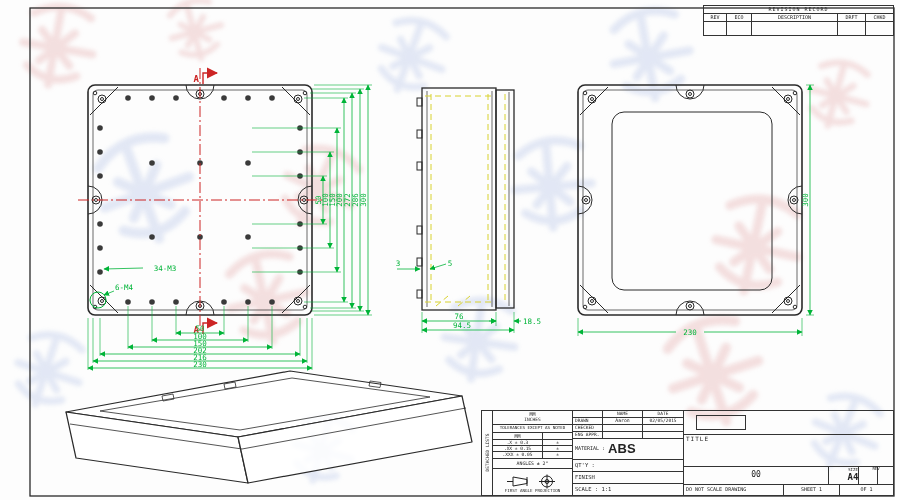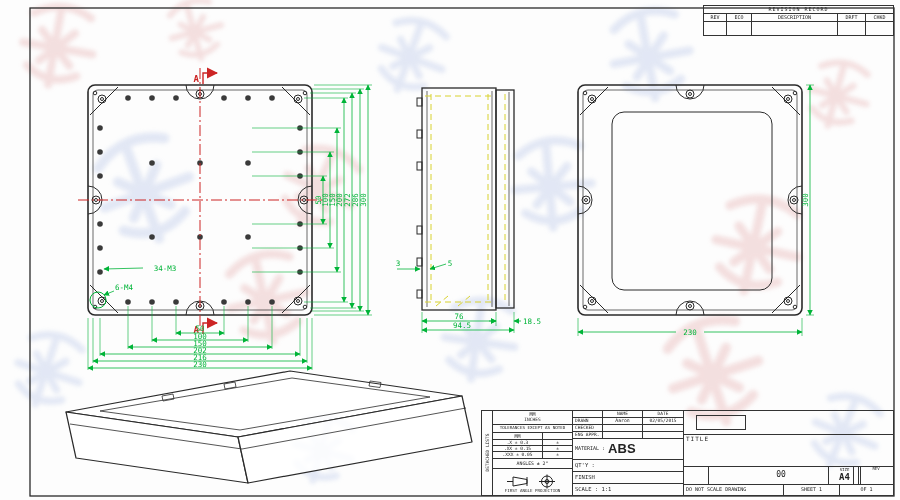--- a/index.html
+++ b/index.html
@@ -364,22 +364,22 @@
     <span style="font-size:13px;font-weight:bold;font-family:'Liberation Sans',sans-serif;">ABS</span>
   </div>
   <div class="cell left" style="left:91px;top:49px;width:112px;height:13px;font-size:5.5px;">QT'Y :</div>
   <div class="cell left" style="left:91px;top:61px;width:112px;height:13px;font-size:5.5px;">FINISH</div>
   <div class="cell left" style="left:91px;top:73px;width:112px;height:13px;font-size:5.5px;">SCALE : 1:1</div>
 
   <div class="cell" style="left:202px;top:0;width:211px;height:25px;justify-content:flex-start;">
     <div style="box-sizing:border-box;border:1.5px solid #333;width:50px;height:15px;margin-left:12px;"></div>
   </div>
   <div class="cell topleft" style="left:202px;top:24px;width:211px;height:33px;font-size:6px;letter-spacing:1px;">TITLE</div>
-  <div class="cell" style="left:202px;top:56px;width:146px;height:19px;font-size:8px;margin-left:25px;">00</div>
-  <div class="cell" style="left:347px;top:56px;width:33px;height:19px;flex-direction:column;">
+  <div class="cell" style="left:202px;top:56px;width:146px;height:19px;font-size:8px;">00</div>
+  <div class="cell" style="left:347px;top:56px;width:50px;height:19px;flex-direction:column;">
     <span style="font-size:4px;">SIZE</span>
     <span style="font-size:9px;font-weight:bold;">A4</span>
   </div>
   <div class="cell" style="left:377px;top:56px;width:36px;height:19px;flex-direction:column;justify-content:flex-start;">
     <span style="font-size:4px;">REV</span>
   </div>
   <div class="cell left" style="left:202px;top:74px;width:101px;height:12px;font-size:5px;white-space:nowrap;">DO NOT SCALE DRAWING</div>
   <div class="cell" style="left:302px;top:74px;width:57px;height:12px;font-size:5px;">SHEET 1</div>
   <div class="cell" style="left:358px;top:74px;width:55px;height:12px;font-size:5px;">OF 1</div>
 </div>

